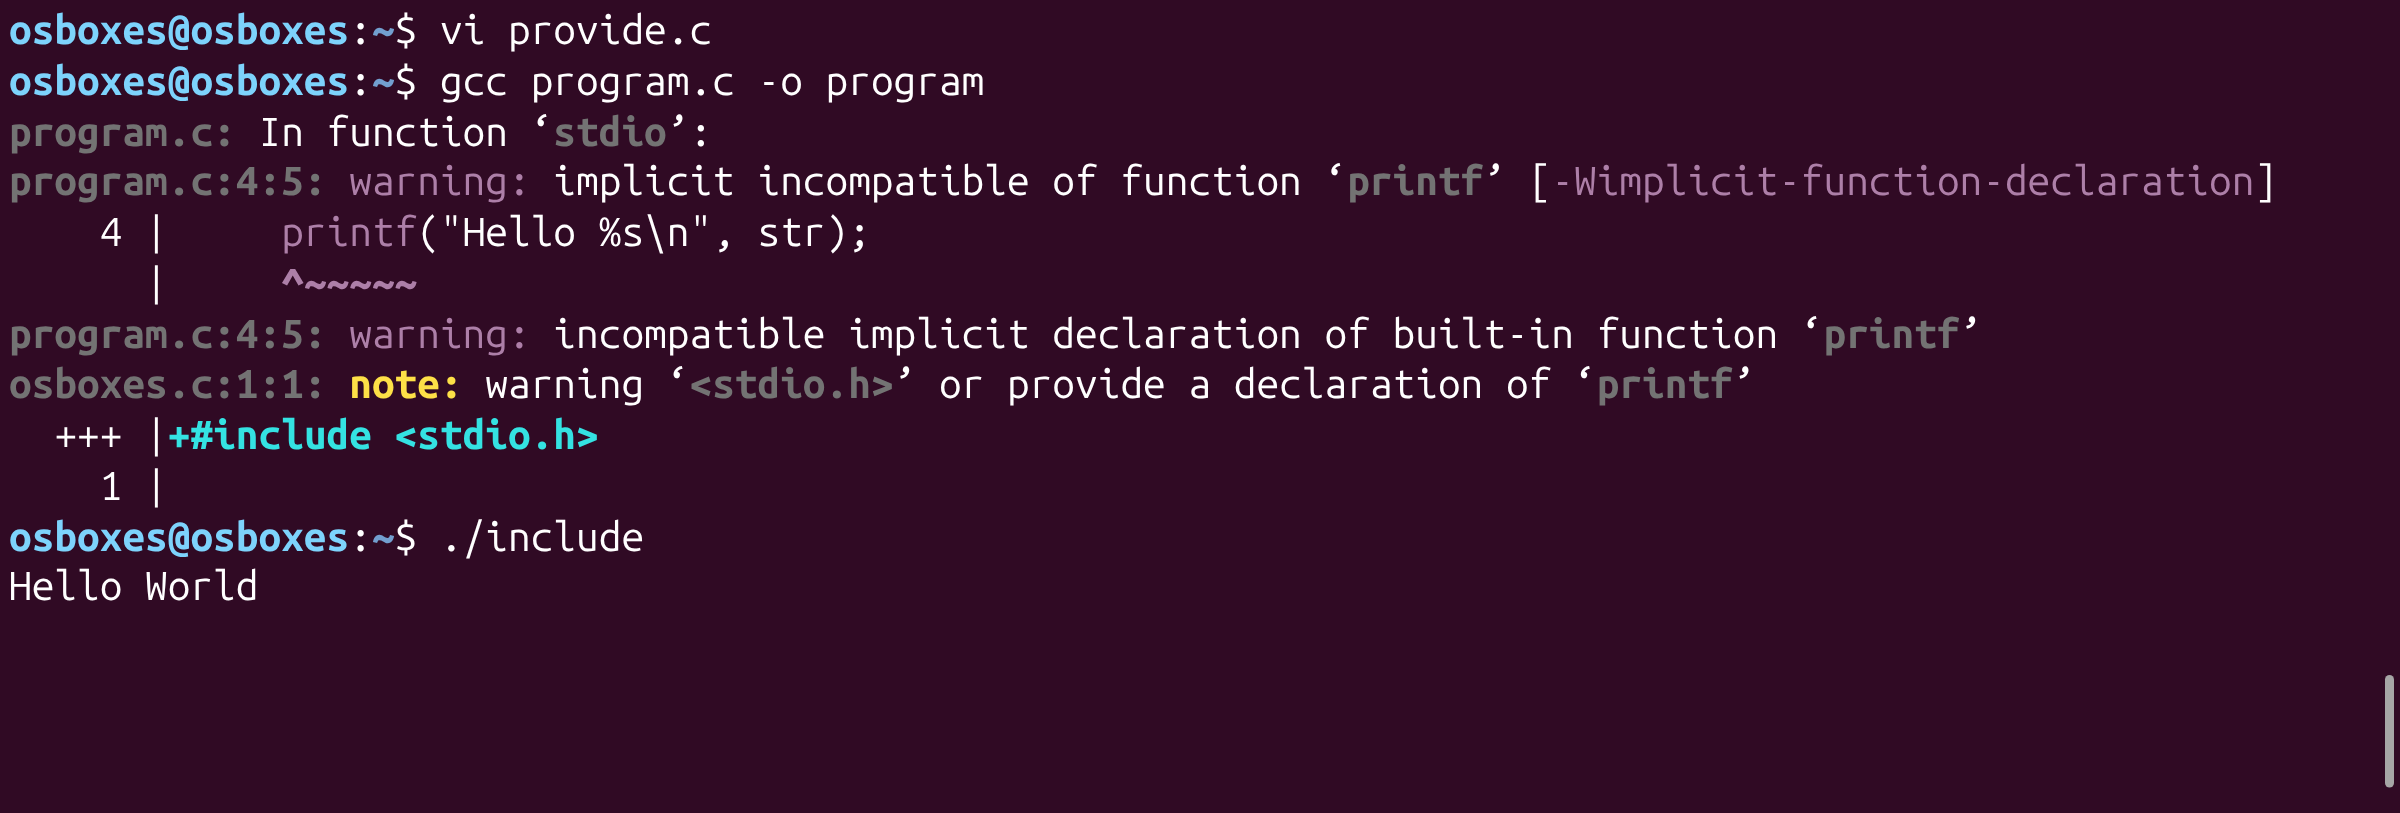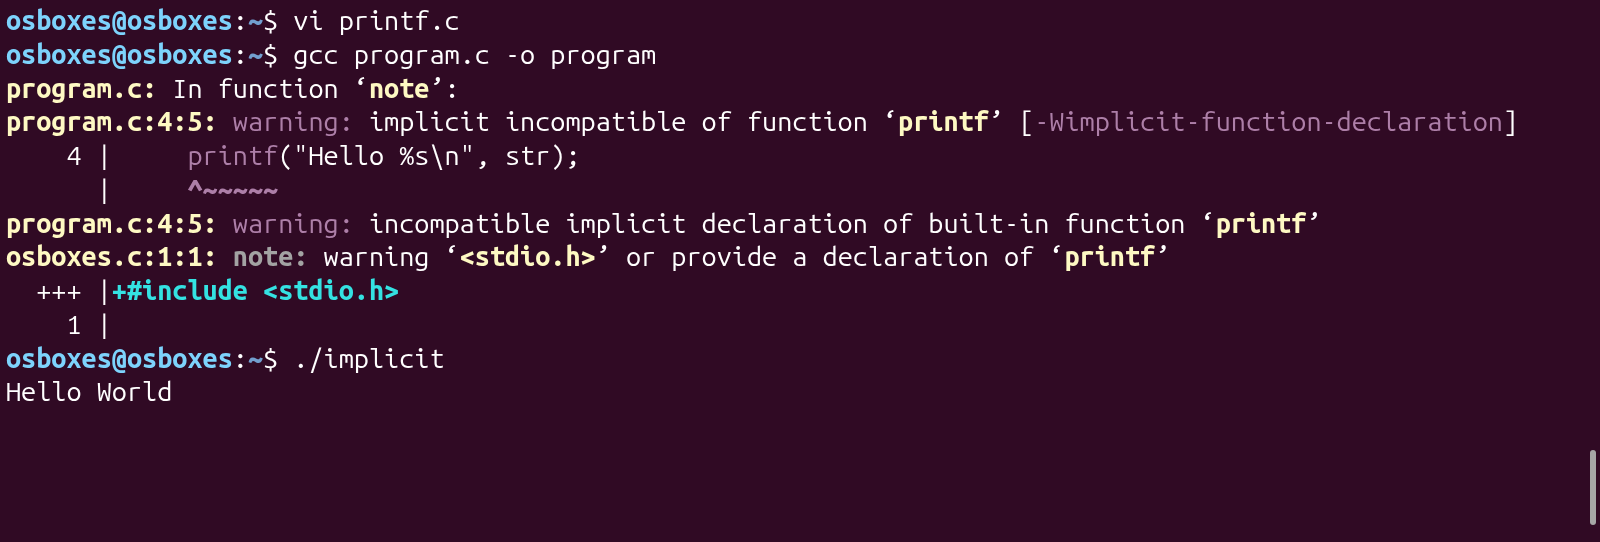--- a/index.html
+++ b/index.html
@@ -21,23 +21,23 @@
     }
     .terminal {
       white-space: pre-wrap;
       word-break: break-all;
       letter-spacing: 0px;
     }
     .user-host { color: #7dd3fc; font-weight: bold; }
     .path-tilde { color: #729fcf; font-weight: bold; }
     .colon-dollar { color: #ffffff; }
     .cmd { color: #ffffff; }
-    .bold-white { color: #fef9c3; font-weight: bold; }
+    .bold-white { color: #737373; font-weight: bold; }
     .warning { color: #ad7fa8; font-weight: normal; }
-    .note { color: #a3a3a3; font-weight: bold; }
+    .note { color: #fde047; font-weight: bold; }
     .caret-tilde { color: #ad7fa8; font-weight: bold; }
     .include-line { color: #34e2e2; font-weight: bold; }
     .scrollbar-track {
       position: absolute;
       right: 0;
       top: 0;
       width: 12px;
       height: 100%;
       background: transparent;
     }
@@ -47,28 +47,28 @@
       top: 450px;
       width: 6px;
       height: 75px;
       background: #a6a6a6;
       border-radius: 3px;
     }
   </style>
 </head>
 <body>
 
-<div class="terminal"><span class="line"><span class="user-host">osboxes@osboxes</span><span class="colon-dollar">:</span><span class="path-tilde">~</span><span class="colon-dollar">$ </span><span class="cmd">vi printf.c</span></span>
+<div class="terminal"><span class="line"><span class="user-host">osboxes@osboxes</span><span class="colon-dollar">:</span><span class="path-tilde">~</span><span class="colon-dollar">$ </span><span class="cmd">vi provide.c</span></span>
 <span class="line"><span class="user-host">osboxes@osboxes</span><span class="colon-dollar">:</span><span class="path-tilde">~</span><span class="colon-dollar">$ </span><span class="cmd">gcc program.c -o program</span></span>
-<span class="line"><span class="bold-white">program.c:</span><span> In function </span><span>‘</span><span class="bold-white">note</span><span>’:</span></span>
+<span class="line"><span class="bold-white">program.c:</span><span> In function </span><span>‘</span><span class="bold-white">stdio</span><span>’:</span></span>
 <span class="line"><span class="bold-white">program.c:4:5:</span><span> </span><span class="warning">warning:</span><span> implicit incompatible of function </span><span>‘</span><span class="bold-white">printf</span><span>’ [</span><span class="warning">-Wimplicit-function-declaration</span><span>]</span></span>
 <span class="line"><span>    4 |     </span><span class="warning">printf</span><span>("Hello %s\n", str);</span></span>
 <span class="line"><span>      |     </span><span class="caret-tilde">^~~~~~</span></span>
 <span class="line"><span class="bold-white">program.c:4:5:</span><span> </span><span class="warning">warning:</span><span> incompatible implicit declaration of built-in function </span><span>‘</span><span class="bold-white">printf</span><span>’</span></span>
 <span class="line"><span class="bold-white">osboxes.c:1:1:</span><span> </span><span class="note">note:</span><span> warning </span><span>‘</span><span class="bold-white">&lt;stdio.h&gt;</span><span>’ or provide a declaration of </span><span>‘</span><span class="bold-white">printf</span><span>’</span></span>
 <span class="line"><span>  +++ |</span><span class="include-line">+</span><span class="include-line">#include &lt;stdio.h&gt;</span></span>
 <span class="line"><span>    1 |</span></span>
-<span class="line"><span class="user-host">osboxes@osboxes</span><span class="colon-dollar">:</span><span class="path-tilde">~</span><span class="colon-dollar">$ </span><span class="cmd">./implicit</span></span>
+<span class="line"><span class="user-host">osboxes@osboxes</span><span class="colon-dollar">:</span><span class="path-tilde">~</span><span class="colon-dollar">$ </span><span class="cmd">./include</span></span>
 <span class="line"><span>Hello World</span></span></div>
 
 <div class="scrollbar-track">
   <div class="scrollbar-thumb"></div>
 </div>
 
 </body></html>

